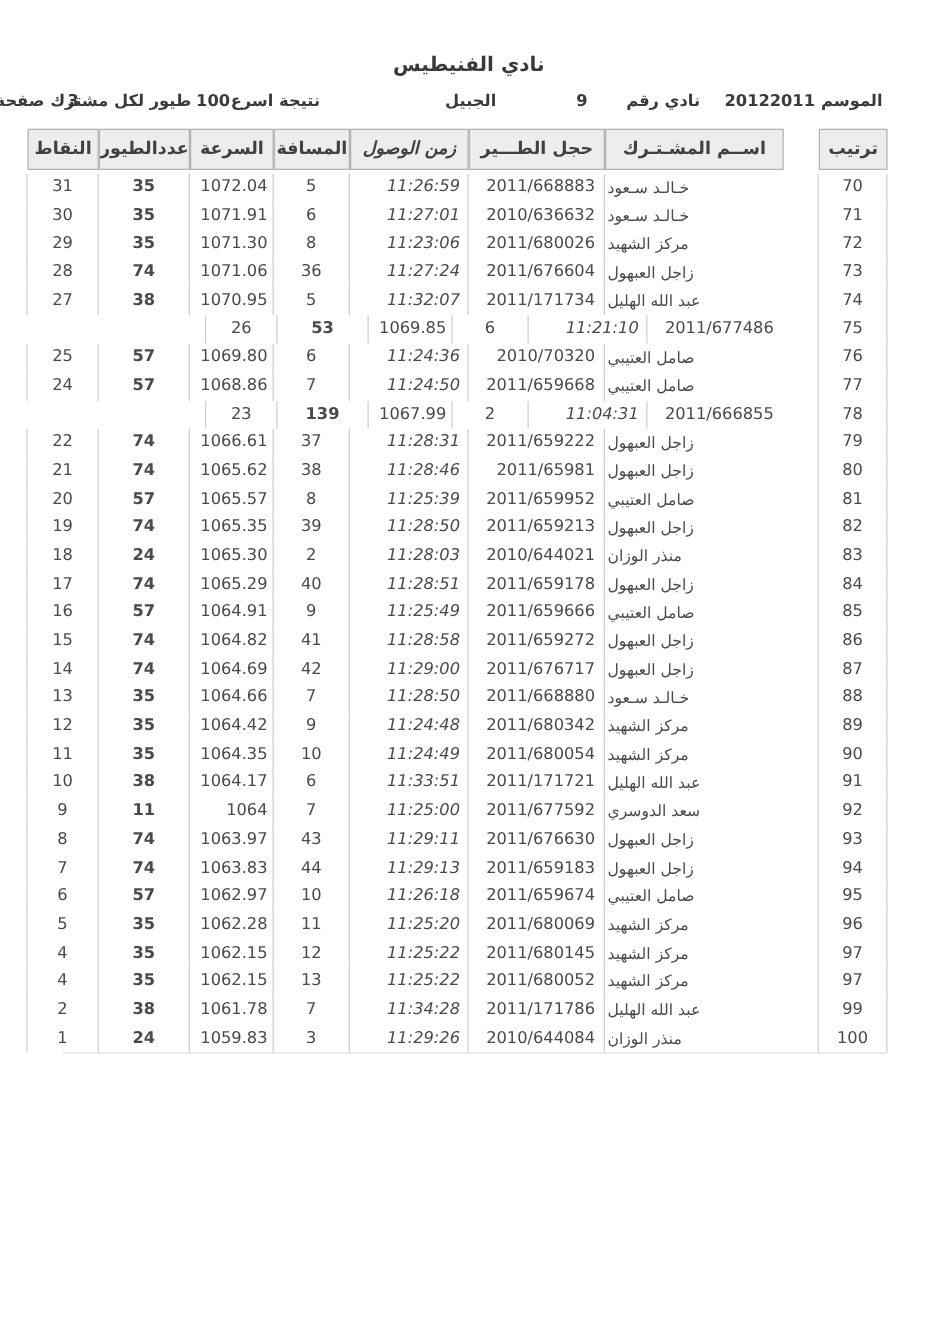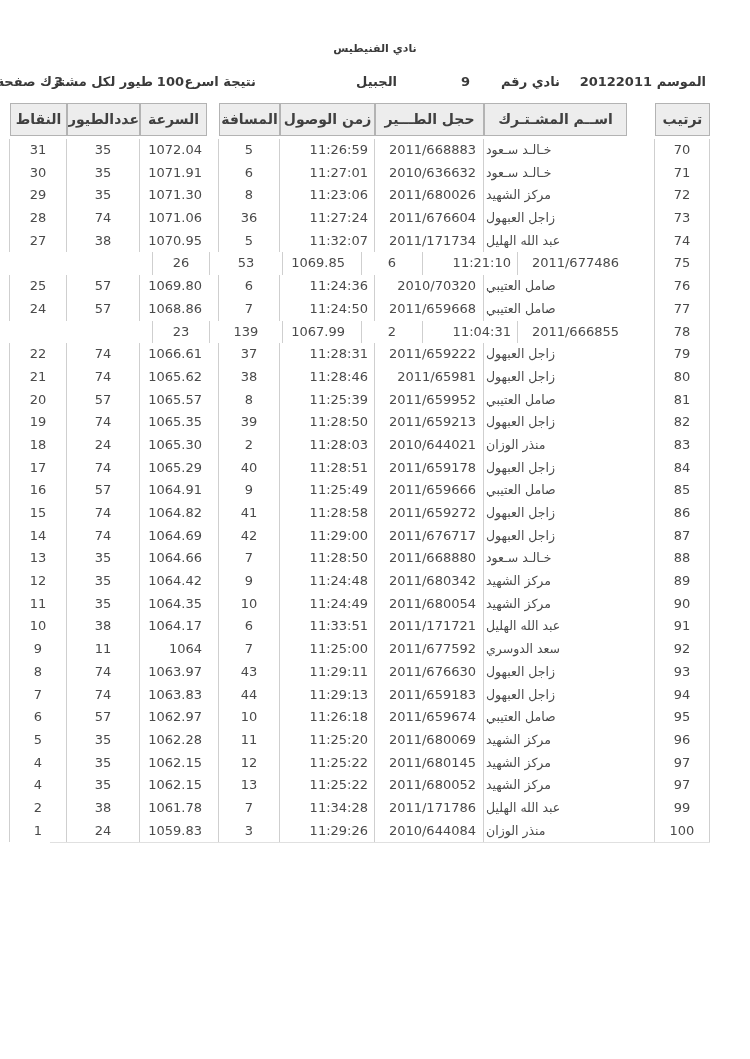--- a/index.html
+++ b/index.html
@@ -6,21 +6,21 @@
   .page{
     position:relative;
     width:750px;height:1059px;
     background:#ffffff;
     font-family:"DejaVu Sans",sans-serif;
     color:#3f3f3f;
     overflow:hidden;
   }
   .club-title{
     position:absolute;top:42px;left:0;width:100%;
-    text-align:center;font-size:11px;font-weight:bold;color:#3a3a3a;
+    text-align:center;font-size:16px;font-weight:bold;color:#3a3a3a;
   }
   .info-line{position:absolute;top:74px;left:0;right:0;height:24px;direction:rtl;}
   .info-line span{
     position:absolute;top:0;white-space:nowrap;
     font-size:13px;font-weight:bold;color:#3a3a3a;
   }
   .i-season-label{right:44px;}
   .i-season-value{right:98px;}
   .i-race-label{right:190px;}
   .i-race-number{right:280px;}
@@ -44,24 +44,24 @@
   .trow{display:flex;direction:rtl;height:22.7px;line-height:22.7px;border-right:1px solid #cfcfcf;}
   .trow > div{
     box-sizing:border-box;
     border-left:1px solid #cfcfcf;
     font-size:13px;text-align:center;color:#4a4a4a;
     overflow:hidden;white-space:nowrap;
   }
   .c-rank{flex:0 0 55px;margin-left:28px;}
   .c-name{flex:0 0 143px;}
   .c-ring{flex:0 0 109px;}
-  .c-time{flex:0 0 95px;}
-  .c-dist{flex:0 0 61px;margin-left:12px;}
+  .c-time{flex:0 0 95px;font-style:italic;}
+  .c-dist{flex:0 0 61px;}
   .c-speed{flex:0 0 67px;}
-  .c-birds{flex:0 0 73px;}
+  .c-birds{flex:0 0 73px;font-weight:bold;}
   .c-pts{flex:0 0 57px;}
 
   .trow .c-name{text-align:left;padding-left:2px;padding-right:5px;font-size:12.5px;}
   .trow .c-ring{direction:ltr;text-align:right;padding-right:7px;}
   .trow .c-time{direction:ltr;text-align:right;padding-right:6px;}
   .trow .c-speed{direction:ltr;text-align:right;padding-right:4px;}
 </style>
 </head>
 <body>
 

